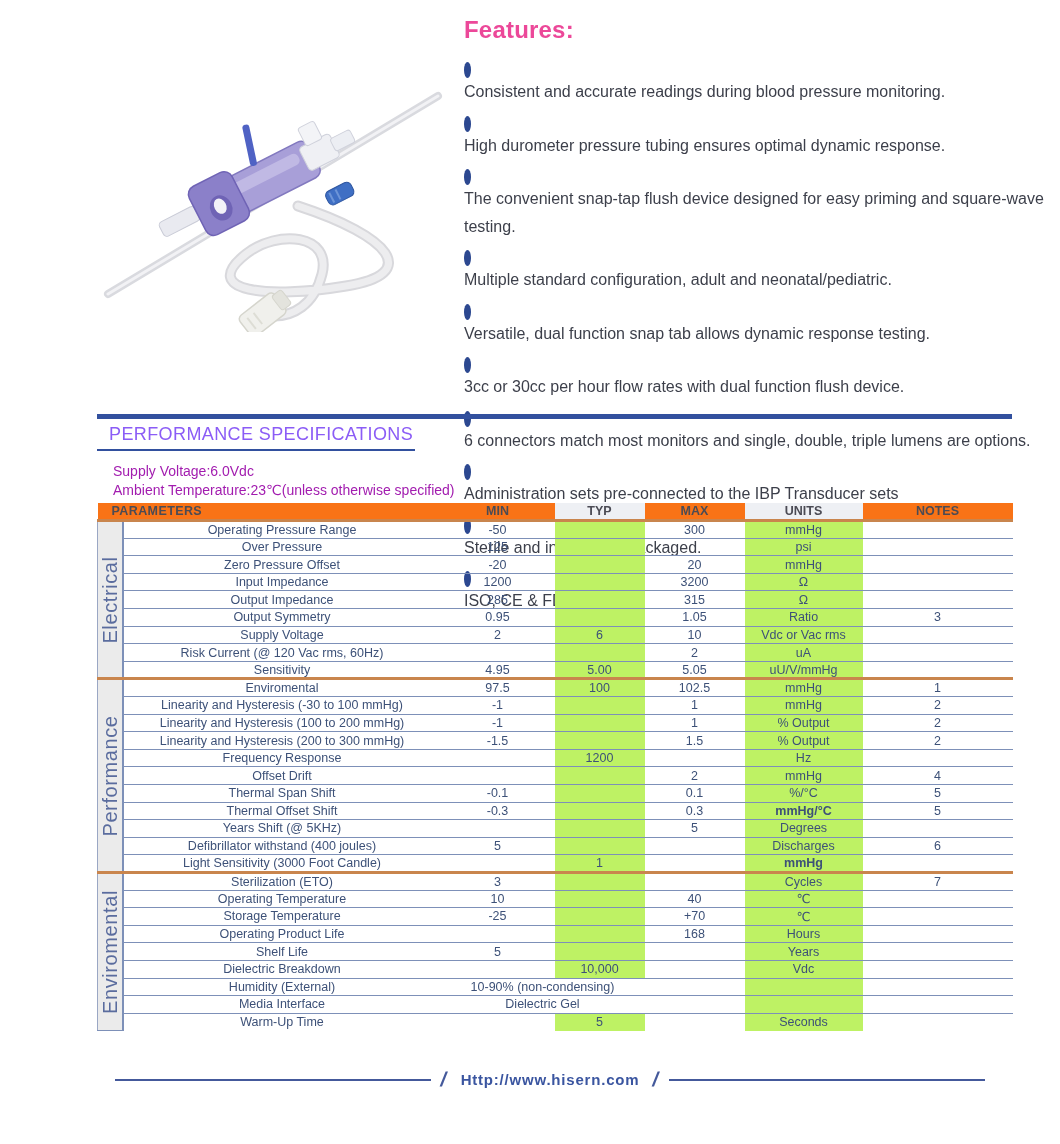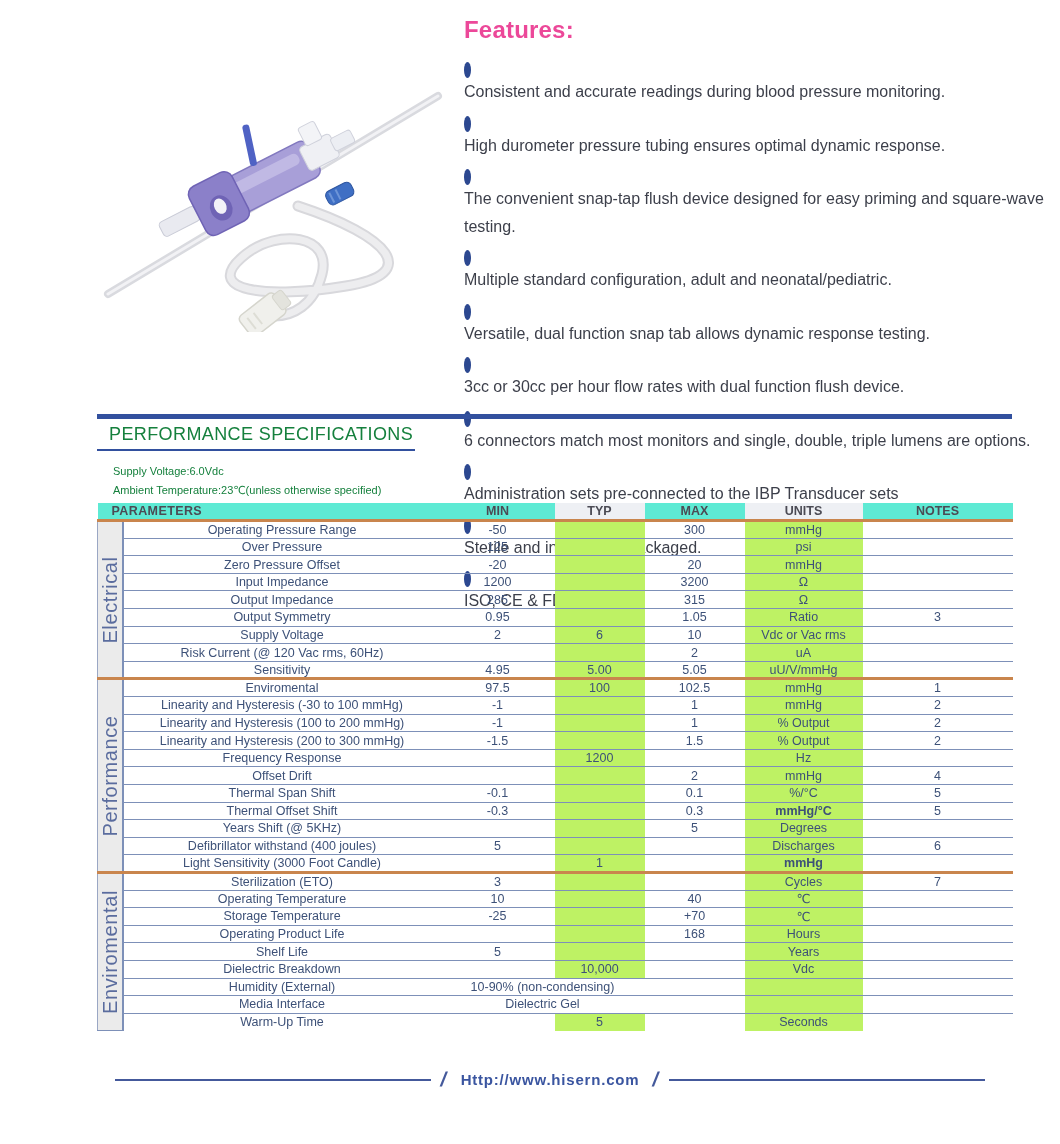--- a/index.html
+++ b/index.html
@@ -12,27 +12,27 @@
   .features { position:absolute; left:464px; top:16px; width:582px; }
   .features h1 { font-size:24px; font-weight:bold; color:#ec4899; letter-spacing:0.2px; margin-bottom:8px; }
   .features ul { list-style:none; }
   .features li { display:flex; font-size:16px; line-height:27.5px; color:#3c3f4a;flex-direction:column; }
   .features .bullet { flex:0 0 16px; margin-top:10px; width:7px; height:7px; border-radius:50%; background:#2c4890; }
   .features .ftext { flex:1; }
 
   
   .spec { position:absolute; left:97px; top:414px; width:915px; }
   .spec-topbar { height:5px; background:#32509e; }
-  .spec-title { font-size:18px; color:#15803d; padding:5px 0 4px 12px; letter-spacing:0.4px; }
+  .spec-title { font-size:18px; color:#8b5cf6; padding:5px 0 4px 12px; letter-spacing:0.4px; }
   .spec-title-rule { height:2px; background:#32509e; width:318px; }
-  .conds { margin:11px 0 4px 16px; font-size:11px; color:#15803d; line-height:18.5px; }
+  .conds { margin:11px 0 4px 16px; font-size:14px; color:#a21caf; line-height:18.5px; }
 
   table.spec-table { width:915px; table-layout:fixed; border-collapse:collapse; margin-top:2px; }
   .spec-table td, .spec-table th { font-size:12.5px; font-weight:normal; color:#3d5178; height:17.6px; padding:0 2px; text-align:center; overflow:visible; }
-  .spec-table thead th { color:#4b4b54; font-weight:bold; font-size:12.5px; border-bottom:3px solid #c9854d; background:#5eead4; }
+  .spec-table thead th { color:#4b4b54; font-weight:bold; font-size:12.5px; border-bottom:3px solid #c9854d; background:#f97316; }
   .spec-table thead th.h-param { text-align:left; padding-left:14px; letter-spacing:0.4px; }
   .spec-table thead th.h-typ, .spec-table thead th.h-units { background:#eef0f4; }
   .spec-table tbody td { border-bottom:1px solid #7d90b8; }
   .spec-table tr.section-start td { border-top:3px solid #c9854d; }
   .spec-table tbody tr:last-child td { border-bottom:none; }
   .spec-table td.typ, .spec-table td.units { background:#bef264; }
   .spec-table td.bold { font-weight:bold; }
   .spec-table td.nowrap { white-space:nowrap; }
   .spec-table td.side { background:#ebebeb; border-left:1px solid #9aa7c4; border-right:2px solid #7d90b8; position:relative; }
   .spec-table td.side .vert { position:absolute; top:50%; left:50%; transform:translate(-50%,-50%) rotate(-90deg); transform-origin:center; font-size:20px; color:#5a6c9e; letter-spacing:0.6px; white-space:nowrap; }

